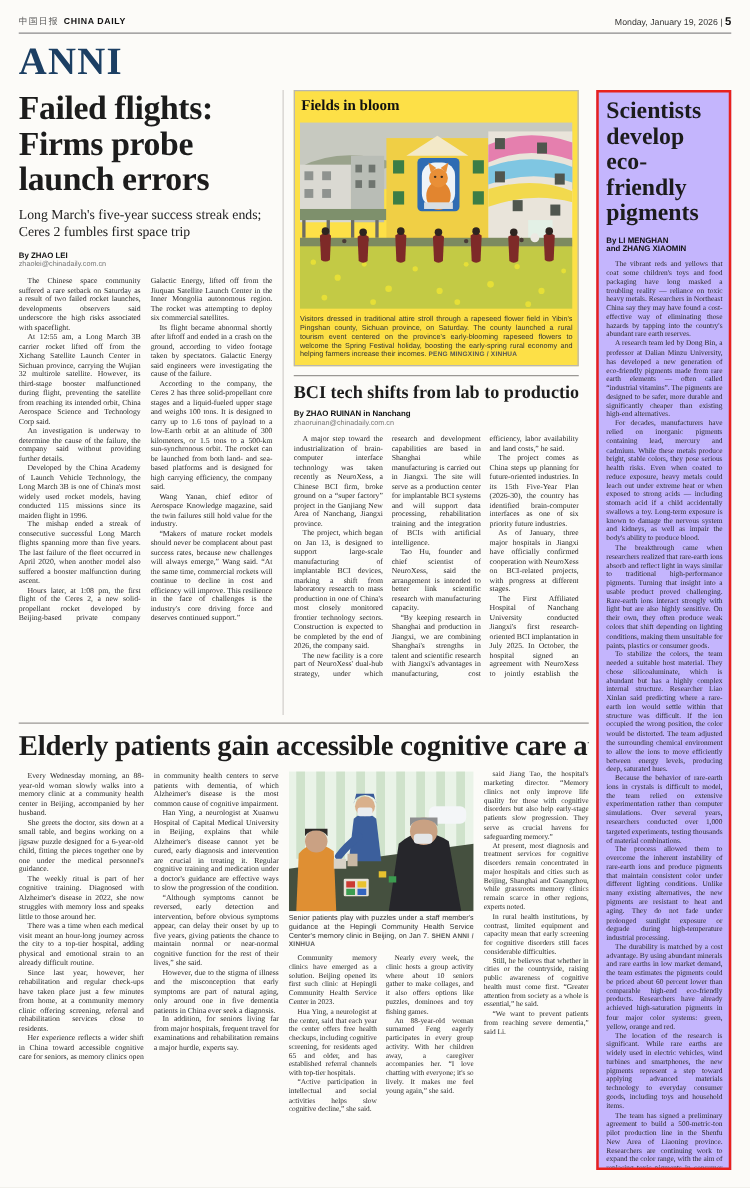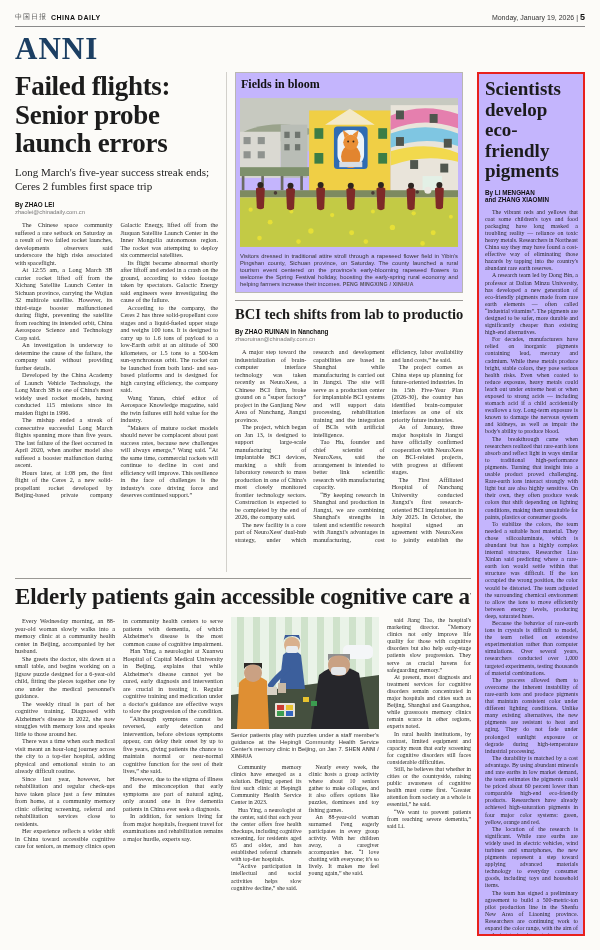--- a/index.html
+++ b/index.html
@@ -29,21 +29,21 @@
   .byline{font-family:"Liberation Sans",sans-serif;font-size:6.3px;font-weight:bold;color:#111;margin-top:4px;}
   .byline-mail{font-family:"Liberation Sans",sans-serif;font-size:5.8px;color:#777;margin:1px 0 6px 0;}
   .bodytext{font-size:6.2px;line-height:7.5px;text-align:justify;color:#2a2a2a;}
   .bodytext p{margin:0;text-indent:7px;}
   .cols2{column-count:2;column-gap:8px;}
   .cols3{column-count:3;column-gap:7px;}
   .failed .bodytext{height:348px;overflow:hidden;}
 
   
   .mid{width:236px;padding-left:8px;box-sizing:border-box;display:flex;flex-direction:column;}
-  .fields-box{border:1px solid #b9b7b2;padding:4px;background:#c4b5fd;}
+  .fields-box{border:1px solid #b9b7b2;padding:4px;background:#fde047;}
   .kicker{font-size:12px;font-weight:bold;margin:0 0 3px 1px;color:#111;}
   .photo-lg{width:218px;height:155px;display:block;}
   .caption{font-family:"Liberation Sans",sans-serif;font-size:5.8px;line-height:7px;
            color:#333;text-align:justify;margin-top:3px;}
   .credit{font-weight:bold;color:#555;font-size:5.2px;letter-spacing:.2px;}
   .bci{margin-top:7px;border-top:1px solid #9a9894;padding-top:5px;flex:1;overflow:hidden;}
   .bci h2{font-size:14.5px;margin:0 0 5px 0;font-weight:700;white-space:nowrap;}
   .bci .bodytext{height:196px;overflow:hidden;}
 
   
@@ -83,21 +83,21 @@
 
   <div class="section-title">ANNI</div>
 
   <div class="content">
 
     <div class="main-left">
 
       <div class="top-row">
 
         <article class="failed">
-          <h1>Failed flights: Senior probe launch errors</h1>
+          <h1>Failed flights: Firms probe launch errors</h1>
           <p class="deck">Long March's five-year success streak ends; Ceres 2 fumbles first space trip</p>
           <div class="byline">By ZHAO LEI</div>
           <div class="byline-mail">zhaolei@chinadaily.com.cn</div>
           <div class="bodytext cols2">
               <p>The Chinese space community suffered a rare setback on Saturday as a result of two failed rocket launches, developments observers said underscore the high risks associated with spaceflight.</p>
               <p>At 12:55 am, a Long March 3B carrier rocket lifted off from the Xichang Satellite Launch Center in Sichuan province, carrying the Wujian 32 multirole satellite. However, its third-stage booster malfunctioned during flight, preventing the satellite from reaching its intended orbit, China Aerospace Science and Technology Corp said.</p>
               <p>An investigation is underway to determine the cause of the failure, the company said without providing further details.</p>
               <p>Developed by the China Academy of Launch Vehicle Technology, the Long March 3B is one of China's most widely used rocket models, having conducted 115 missions since its maiden flight in 1996.</p>
               <p>The mishap ended a streak of consecutive successful Long March flights spanning more than five years. The last failure of the fleet occurred in April 2020, when another model also suffered a booster malfunction during ascent.</p>
               <p>Hours later, at 1:08 pm, the first flight of the Ceres 2, a new solid-propellant rocket developed by Beijing-based private company Galactic Energy, lifted off from the Jiuquan Satellite Launch Center in the Inner Mongolia autonomous region. The rocket was attempting to deploy six commercial satellites.</p>

